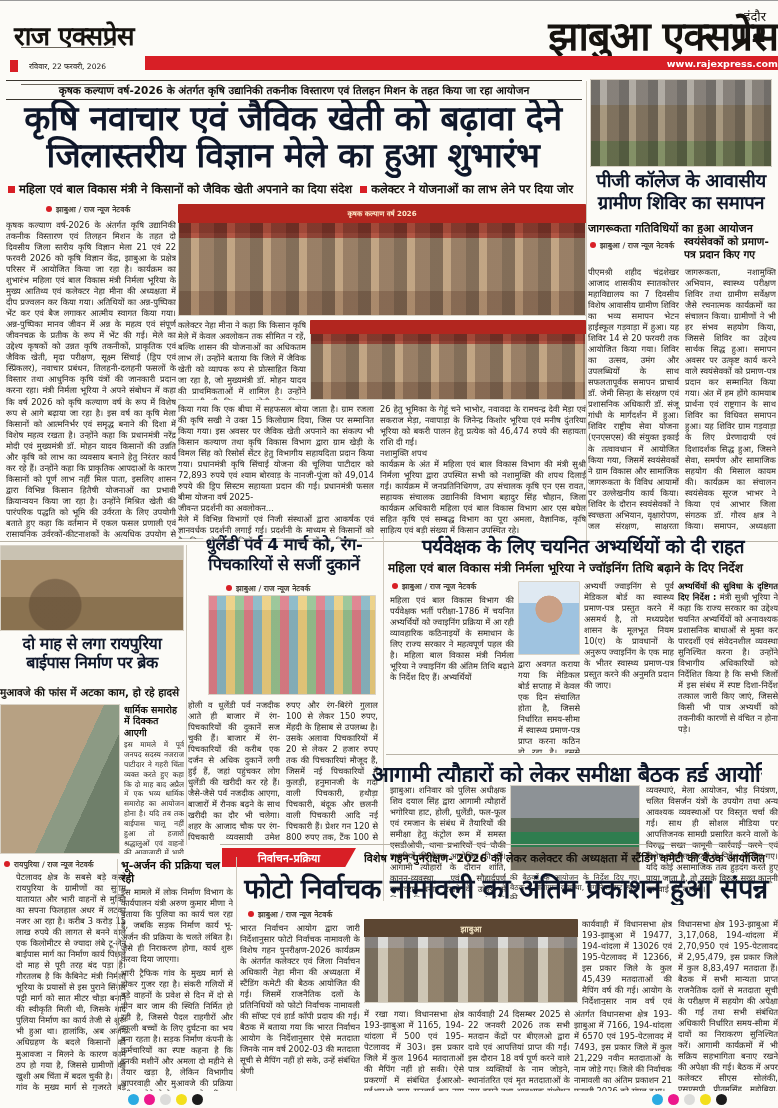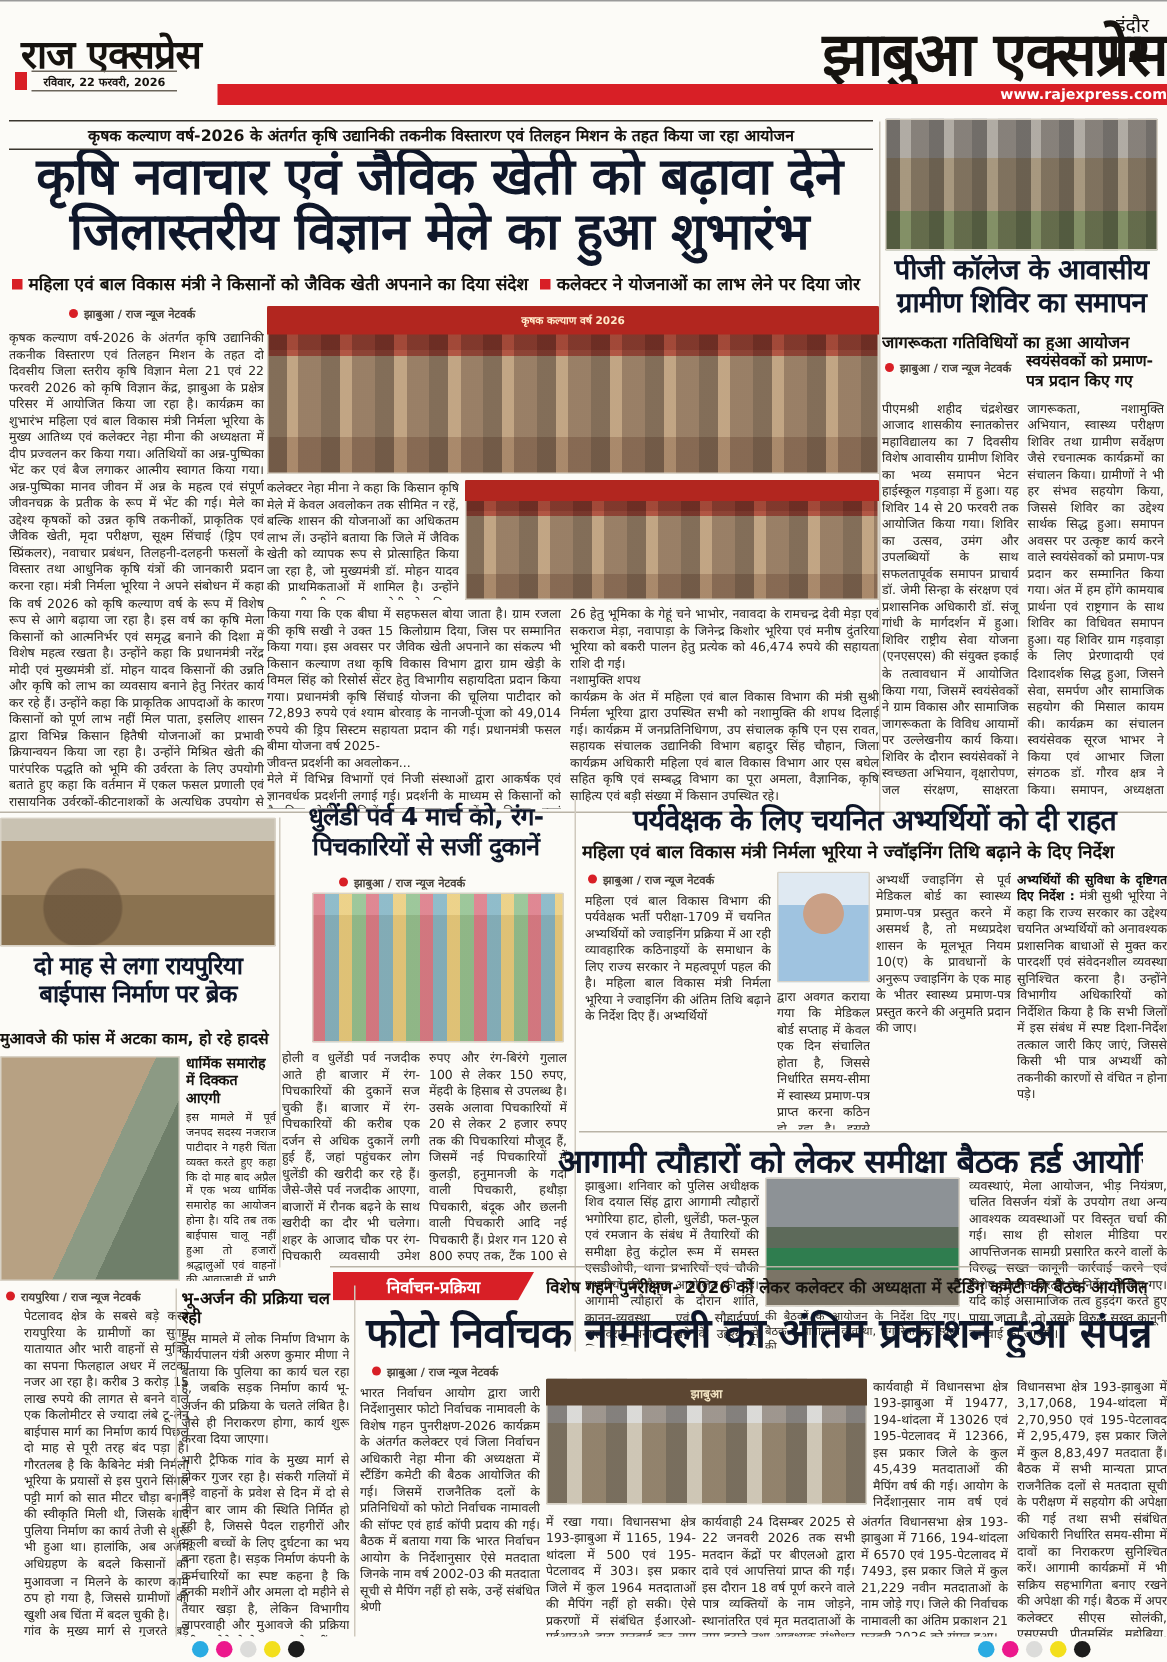--- a/index.html
+++ b/index.html
@@ -49,22 +49,22 @@
      clip-path:polygon(0 0,100% 0,92% 100%,0 100%)}
   .regmarks{display:flex;gap:5px;align-items:center}
   .regmarks i{width:11px;height:11px;border-radius:50%;display:block}
   .c1{background:#2aabe2}.c2{background:#ec188c}.c3{background:#dcdcda}.c4{background:#f3df1c}.c5{background:#1c1c1c}
   .brand{font-weight:900;font-size:26px;letter-spacing:-0.5px;white-space:nowrap}
   .masthead{font-weight:900;font-size:40px;text-align:right;letter-spacing:-1px;white-space:nowrap}
   .redbar{background:#d81f26;color:#fff;display:flex;align-items:center;justify-content:flex-end;
      font-size:9.5px;font-weight:bold;padding-right:5px}
   .datebox{display:flex;align-items:center;gap:3px}
   .datebox .sq{width:8px;height:12px;background:#d81f26}
-  .datebox .d{border-top:1px solid #6b655b;border-bottom:1px solid #6b655b;font-size:7.5px;font-weight:bold;
-     padding:1px 8px;white-space:nowrap}
+  .datebox .d{border-top:1px solid #6b655b;border-bottom:1px solid #6b655b;font-size:7.5px;font-weight:normal;
+     padding:13px 8px;white-space:nowrap}
 </style>
 </head>
 <body>
 
 <div class="page">
 
   <div class="abs brand" style="left:14px;top:16px">राज एक्सप्रेस</div>
   <div class="abs datebox" style="left:10px;top:46px">
     <span class="sq"></span>
     <span class="d">रविवार, 22 फरवरी, 2026</span>
@@ -166,21 +166,21 @@
   <div class="abs txt" style="left:188px;top:699px;width:92px;height:143px">होली व धुलेंडी पर्व नजदीक आते ही बाजार में रंग-पिचकारियों की दुकानें सज चुकी हैं। बाजार में रंग-पिचकारियों की करीब एक दर्जन से अधिक दुकानें लगी हुई हैं, जहां पहुंचकर लोग धुलेंडी की खरीदी कर रहे हैं। जैसे-जैसे पर्व नजदीक आएगा, बाजारों में रौनक बढ़ने के साथ खरीदी का दौर भी चलेगा। शहर के आजाद चौक पर रंग-पिचकारी व्यवसायी उमेश सोलंकी एवं विजय सोलंकी ने बताया कि पिछले दो वर्षों से वह यह व्यवसाय कर रहे हैं। उनके द्वारा इंदौर और दिल्ली से रंगे और पिचकारियों की खरीदी की गई है। उनकी दुकान पर रंगों में हर्बल रंग 20 से लेकर 600</div>
   <div class="abs txt" style="left:286px;top:699px;width:92px;height:143px">रुपए और रंग-बिरंगे गुलाल 100 से लेकर 150 रुपए, मेंहदी के हिसाब से उपलब्ध है। उसके अलावा पिचकारियों में 20 से लेकर 2 हजार रुपए तक की पिचकारियां मौजूद हैं, जिसमें नई पिचकारियों में कुलड़ी, हनुमानजी के गदा वाली पिचकारी, हथौड़ा पिचकारी, बंदूक और छलनी वाली पिचकारी आदि नई पिचकारी हैं। प्रेशर गन 120 से 800 रुपए तक, टैंक 100 से लेकर 1 हजार रुपए और सिलेंडर 400 से लेकर 1 हजार रुपए के साथ इलेक्ट्रॉनिक कैरी वाली पिचकारी 300 से लेकर 2 हजार, मॉस्क 20 से 150 रुपए और चीक 70 से 150 रुपए तक उपलब्ध है।</div>
 
   <div class="vline" style="left:383px;top:532px;height:368px"></div>
   <div class="abs hl" style="left:388px;top:532px;width:390px;font-size:19px;height:24px;white-space:nowrap">पर्यवेक्षक के लिए चयनित अभ्यर्थियों को दी राहत</div>
   <div class="abs subhead" style="left:388px;top:558px;width:390px;font-size:12px;height:16px">महिला एवं बाल विकास मंत्री निर्मला भूरिया ने ज्वॉइनिंग तिथि बढ़ाने के दिए निर्देश</div>
   <div class="abs byline" style="left:392px;top:580px;width:120px">
     <span class="dot"></span>
     <span>झाबुआ / राज न्यूज नेटवर्क</span>
   </div>
-  <div class="abs txt" style="left:390px;top:594px;width:124px;height:158px">महिला एवं बाल विकास विभाग की पर्यवेक्षक भर्ती परीक्षा-1709 में चयनित अभ्यर्थियों को ज्वाइनिंग प्रक्रिया में आ रही व्यावहारिक कठिनाइयों के समाधान के लिए राज्य सरकार ने महत्वपूर्ण पहल की है। महिला बाल विकास मंत्री निर्मला भूरिया ने ज्वाइनिंग की अंतिम तिथि बढ़ाने के निर्देश दिए हैं। अभ्यर्थियों</div>
+  <div class="abs txt" style="left:390px;top:594px;width:124px;height:158px">महिला एवं बाल विकास विभाग की पर्यवेक्षक भर्ती परीक्षा-1786 में चयनित अभ्यर्थियों को ज्वाइनिंग प्रक्रिया में आ रही व्यावहारिक कठिनाइयों के समाधान के लिए राज्य सरकार ने महत्वपूर्ण पहल की है। महिला बाल विकास मंत्री निर्मला भूरिया ने ज्वाइनिंग की अंतिम तिथि बढ़ाने के निर्देश दिए हैं। अभ्यर्थियों</div>
   <div class="photo ph-portrait" style="left:518px;top:580px;width:62px;height:74px"></div>
   <div class="abs txt" style="left:518px;top:658px;width:62px;height:94px">द्वारा अवगत कराया गया कि मेडिकल बोर्ड सप्ताह में केवल एक दिन संचालित होता है, जिससे निर्धारित समय-सीमा में स्वास्थ्य प्रमाण-पत्र प्राप्त करना कठिन हो रहा है। इससे अभ्यर्थियों को कठिनाई का सामना करना पड़ रहा है। 28 फरवरी को मंत्री सुश्री भूरिया ने संज्ञान में लेते हुए अभ्यर्थियों की अपेक्षा अनुसार भर्ती परीक्षा-2026 तक तिथि बढ़ाने के निर्देश दिए। चयनित</div>
   <div class="abs txt" style="left:584px;top:580px;width:90px;height:172px">अभ्यर्थी ज्वाइनिंग से पूर्व मेडिकल बोर्ड का स्वास्थ्य प्रमाण-पत्र प्रस्तुत करने में असमर्थ है, तो मध्यप्रदेश शासन के मूलभूत नियम 10(ए) के प्रावधानों के अनुरूप ज्वाइनिंग के एक माह के भीतर स्वास्थ्य प्रमाण-पत्र प्रस्तुत करने की अनुमति प्रदान की जाए।</div>
   <div class="abs txt" style="left:678px;top:580px;width:100px;height:172px">
     <b>अभ्यर्थियों की सुविधा के दृष्टिगत दिए निर्देश :</b>
     <span>मंत्री सुश्री भूरिया ने कहा कि राज्य सरकार का उद्देश्य चयनित अभ्यर्थियों को अनावश्यक प्रशासनिक बाधाओं से मुक्त कर पारदर्शी एवं संवेदनशील व्यवस्था सुनिश्चित करना है। उन्होंने विभागीय अधिकारियों को निर्देशित किया है कि सभी जिलों में इस संबंध में स्पष्ट दिशा-निर्देश तत्काल जारी किए जाएं, जिससे किसी भी पात्र अभ्यर्थी को तकनीकी कारणों से वंचित न होना पड़े।</span>
   </div>
 
   <div class="hline" style="left:386px;top:753px;width:392px"></div>
   <div class="abs hl" style="left:372px;top:757px;width:390px;font-size:22px;height:24px;white-space:nowrap">आगामी त्यौहारों को लेकर समीक्षा बैठक हुई आयोजित</div>

